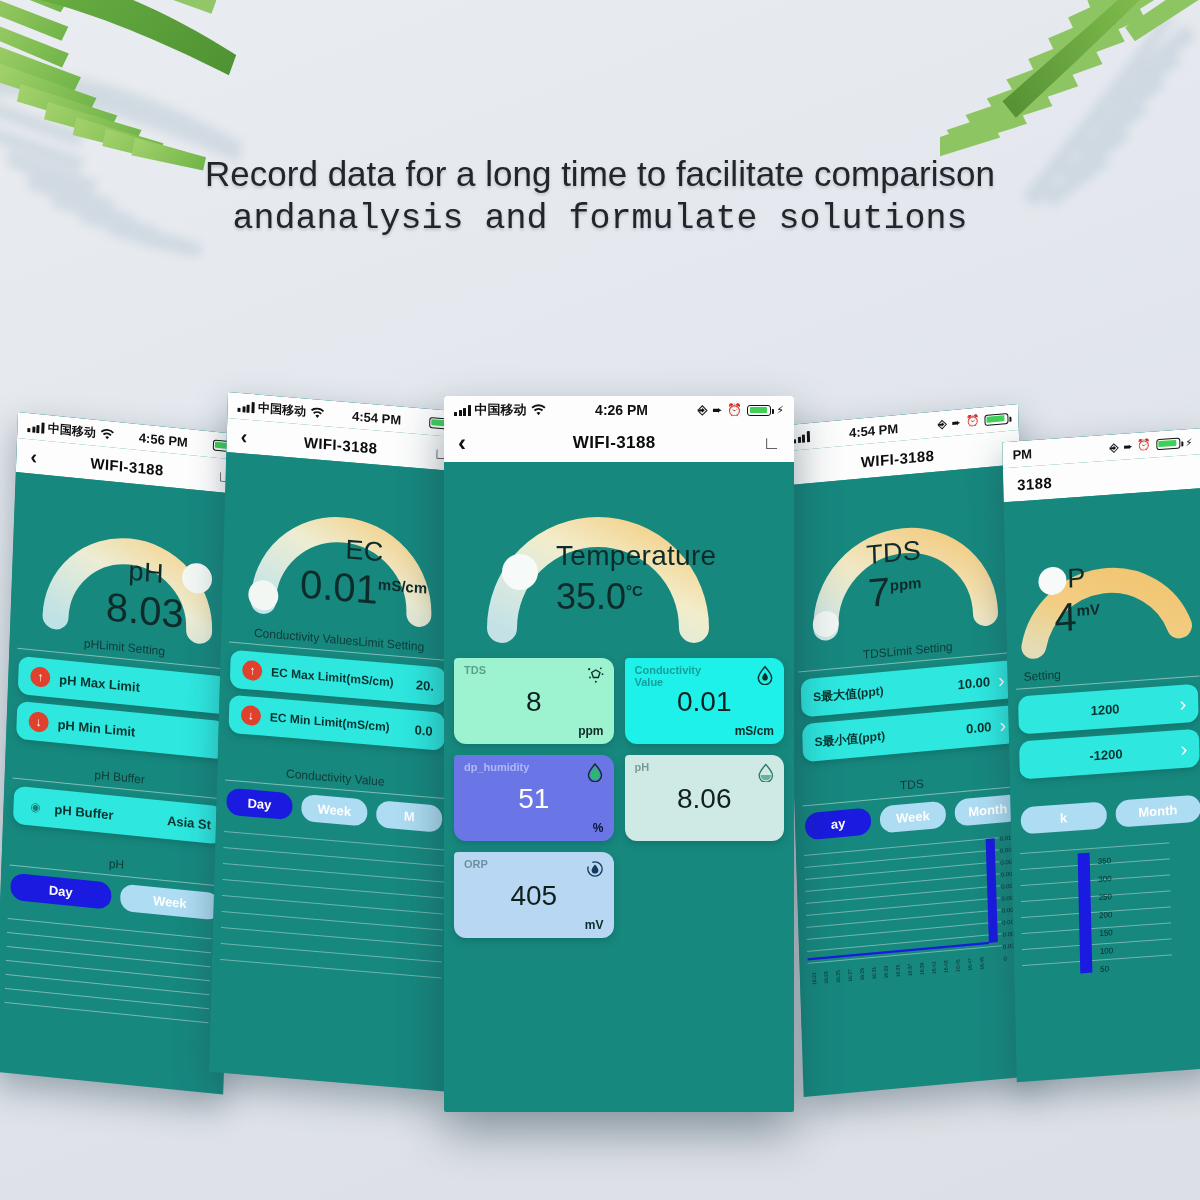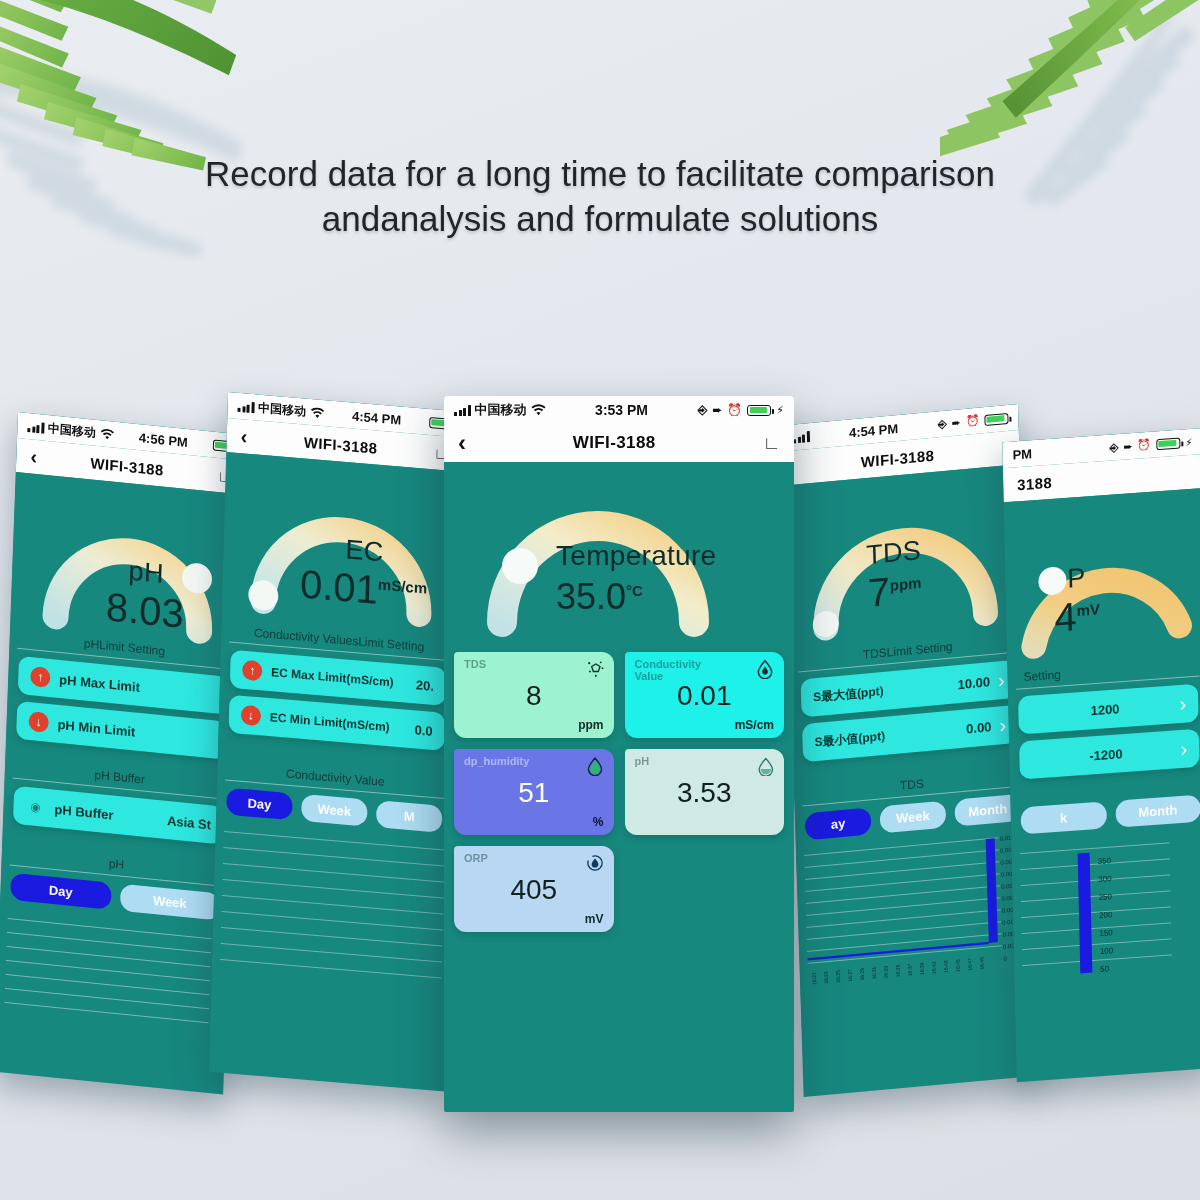--- a/index.html
+++ b/index.html
@@ -25,21 +25,21 @@
     position:absolute;left:0;right:0;top:58px;text-align:center;
     font-size:55px;font-weight:bold;letter-spacing:1px;color:#15655f;
     text-shadow:0 2px 3px rgba(120,140,150,.45);
   }
   .sub1,.sub2{
     position:absolute;left:0;right:0;text-align:center;
     font-size:35px;color:#22262b;font-weight:500;
     text-shadow:0 2px 3px rgba(130,145,155,.45);
   }
   .sub1{top:154px;}
-  .sub2{top:199px;}
+  .sub2{top:199px;font-family:Liberation Mono, monospace;}
 
   
   .phone{
     position:absolute;background:#17887e;overflow:hidden;
     box-shadow:0 14px 34px rgba(35,60,75,.38);
   }
   .statusbar{
     background:#fdfdfd;height:26px;display:flex;align-items:center;
     padding:0 10px;font-size:12px;color:#111;font-weight:bold;
   }
@@ -616,38 +616,38 @@
             <i></i>
             <i></i>
           </span>
         <span class="carrier" style="font-size:13px">中国移动</span>
         <svg width="15" height="12" viewBox="0 0 14 11">
             <path d="M7 10.4 5.1 8.1a3 3 0 0 1 3.8 0z" fill="#111"></path>
             <path d="M2.6 5.3a6.6 6.6 0 0 1 8.8 0l-1.2 1.4a4.8 4.8 0 0 0-6.4 0z" fill="#111"></path>
             <path d="M.4 2.6a9.8 9.8 0 0 1 13.2 0l-1.2 1.4a8 8 0 0 0-10.8 0z" fill="#111"></path>
           </svg>
       </div>
-      <div class="sb-mid" style="font-size:14px">3:53 PM</div>
+      <div class="sb-mid" style="font-size:14px">4:26 PM</div>
       <div class="sb-right">
         <span style="font-size:12px">⎆</span>
         <span style="font-size:12px">➨</span>
         <span style="font-size:12px">⏰</span>
         <div class="battery">
             <span></span>
           </div>
         <span style="font-size:11px">⚡</span>
       </div>
     </div>
     <div class="navbar" style="height:38px">
       <span class="nav-ico" style="font-size:24px">‹</span>
       <span class="title" style="font-size:17px">WIFI-3188</span>
       <span class="nav-ico" style="font-size:18px;opacity:.9">∟</span>
     </div>
     <div class="screen">
-      <div class="gauge" style="width:350px;height:182px;padding-top:0">
+      <div class="gauge" style="width:350px;height:182px;padding-top:6px">
         <svg width="350" height="168" viewBox="0 0 350 168">
           <defs>
               <linearGradient id="gtemp" x1="0" y1="1" x2="1" y2="0">
             <stop offset="0%" stop-color="#c4e2e6"></stop>
                 <stop offset="30%" stop-color="#dceade"></stop>
                 <stop offset="58%" stop-color="#f2edcb"></stop>
                 <stop offset="100%" stop-color="#f4cd80"></stop>
           </linearGradient>
             </defs>
           <path d="M58 160 A96 96 0 0 1 250 160" fill="none" stroke="url(#gtemp)" stroke-width="30" stroke-linecap="round"></path>
@@ -701,21 +701,21 @@
           <div class="cval" style="color:#ffffff">51</div>
           <div class="cunit" style="color:#0a1430">%</div>
         </div>
 
         <div class="card" style="background:#cfe9e4">
           <div class="cname">pH</div>
           <svg class="cico" viewBox="0 0 24 24">
             <path d="M13 3 C13 3 5 12 5 16.2 A8 8 0 0 0 21 16.2 C21 12 13 3 13 3z" fill="none" stroke="#2c7a6c" stroke-width="1.6"></path>
             <path d="M6.6 15.6 a6.4 6.4 0 0 0 12.8 0 z" fill="#53a893" opacity=".85"></path>
           </svg>
-          <div class="cval">3.53</div>
+          <div class="cval">8.06</div>
           <div class="cunit"></div>
         </div>
 
         <div class="card" style="background:#b7d7f2">
           <div class="cname">ORP</div>
           <svg class="cico" viewBox="0 0 24 24">
             <circle cx="12" cy="12" r="8.6" fill="none" stroke="#123a5e" stroke-width="1.6" stroke-dasharray="30 7"></circle>
             <path d="M12 6.6 C12 6.6 8 11 8 13.4 A4 4 0 0 0 16 13.4 C16 11 12 6.6 12 6.6z" fill="#123a5e"></path>
           </svg>
           <div class="cval">405</div>

